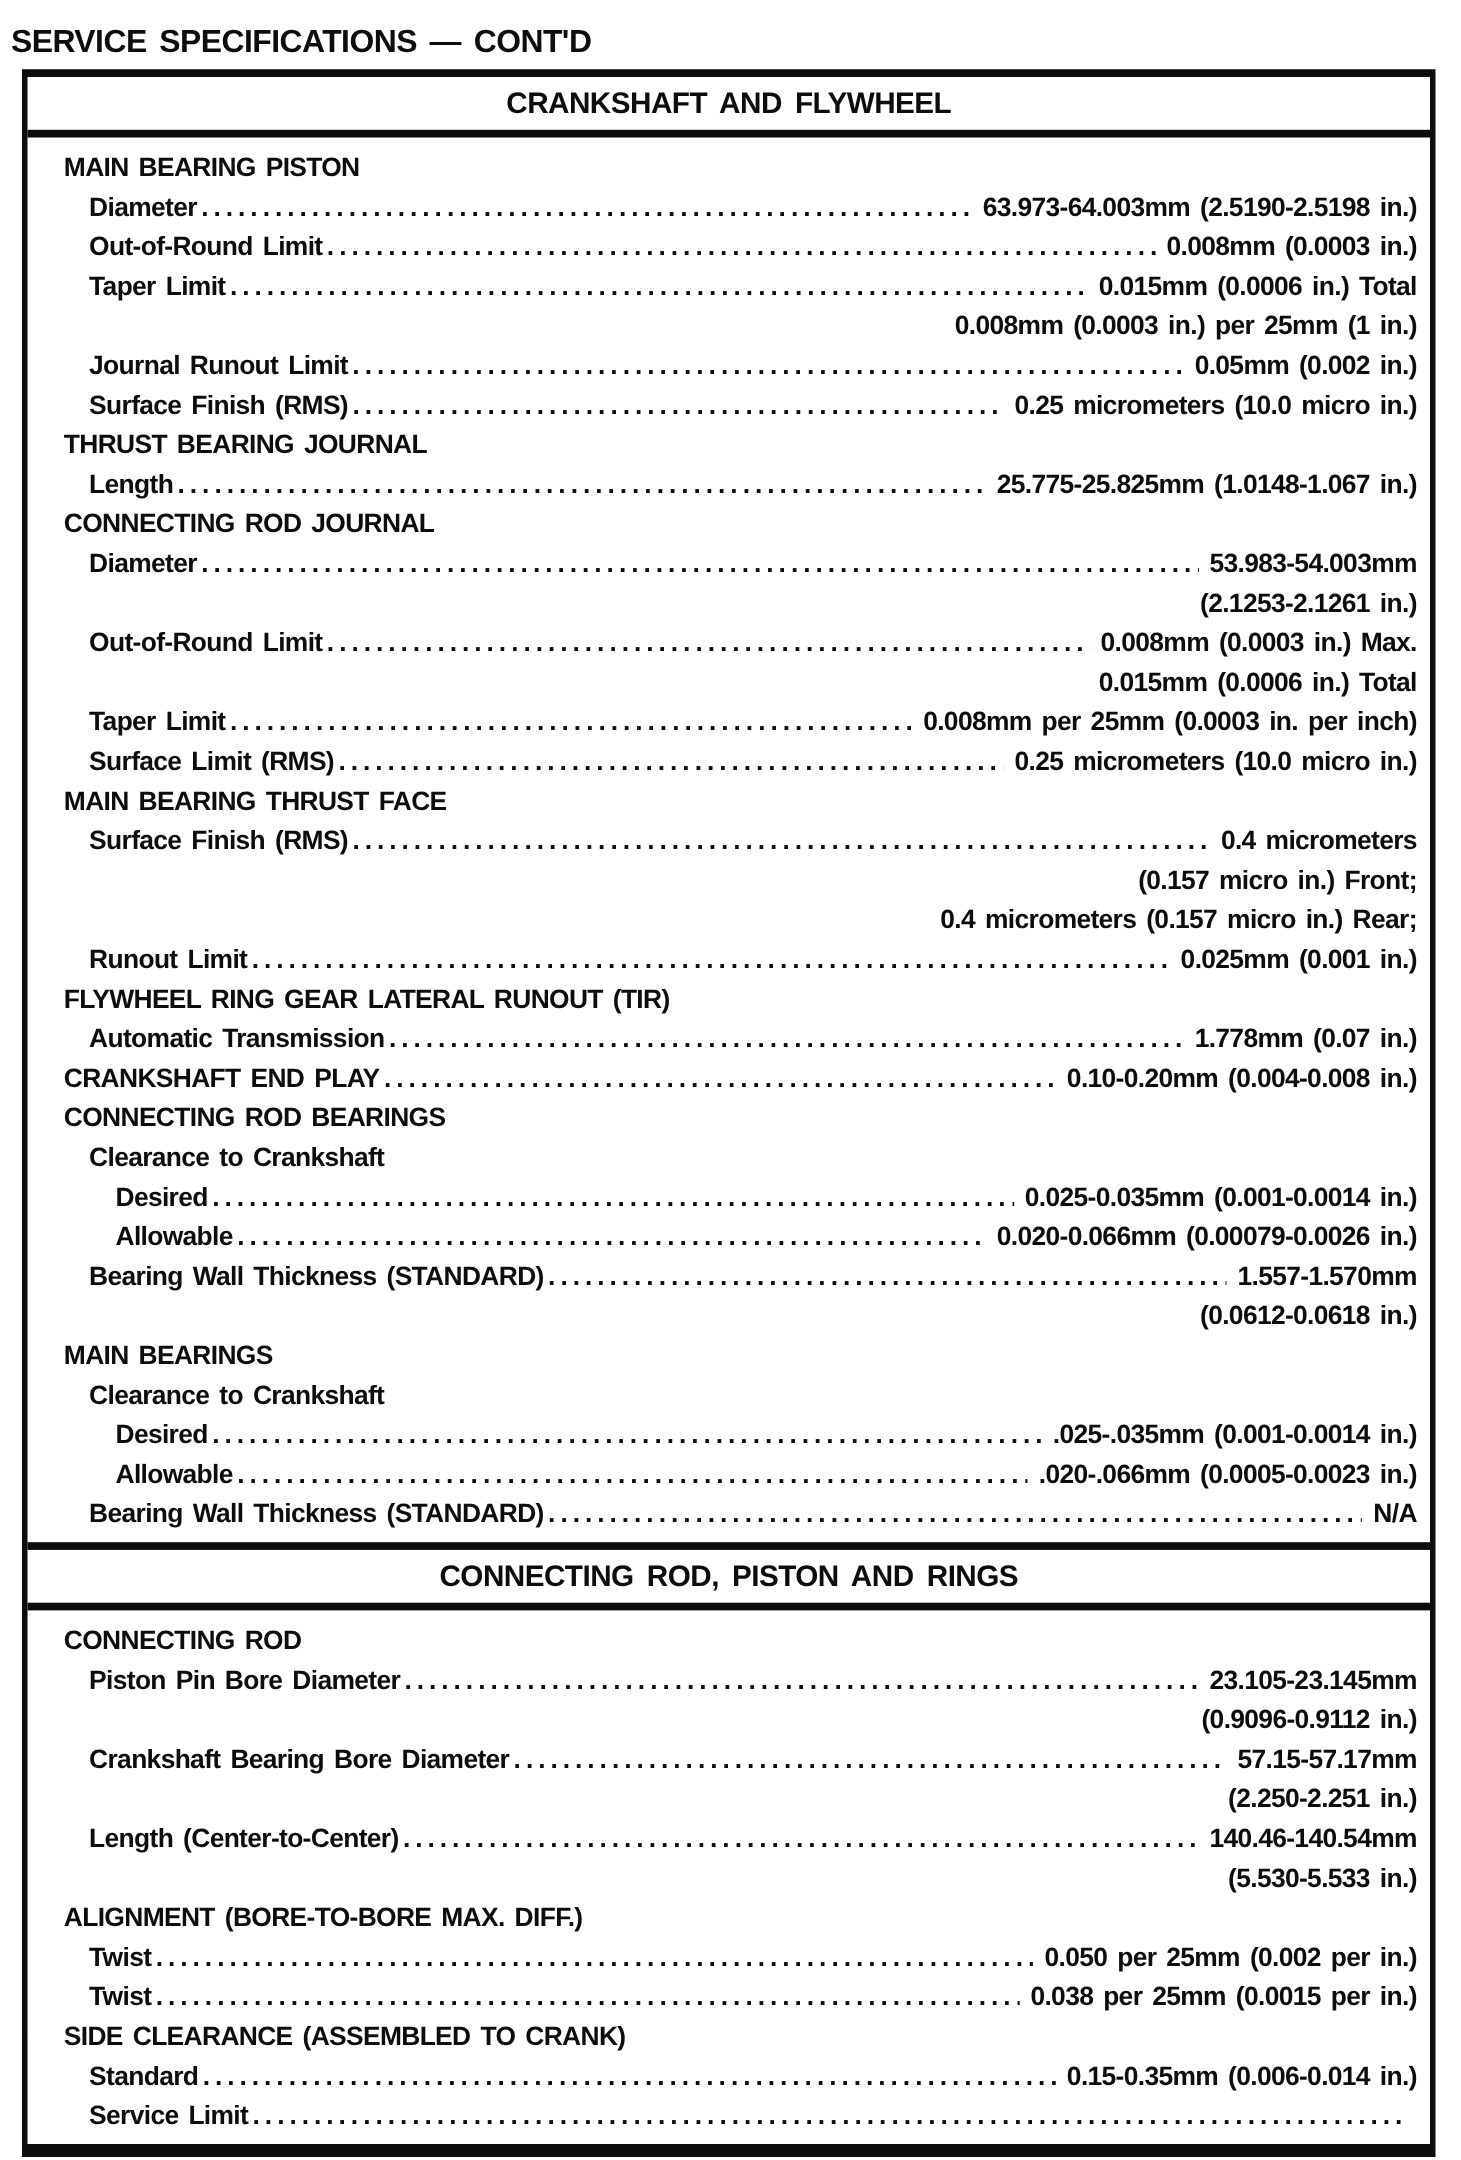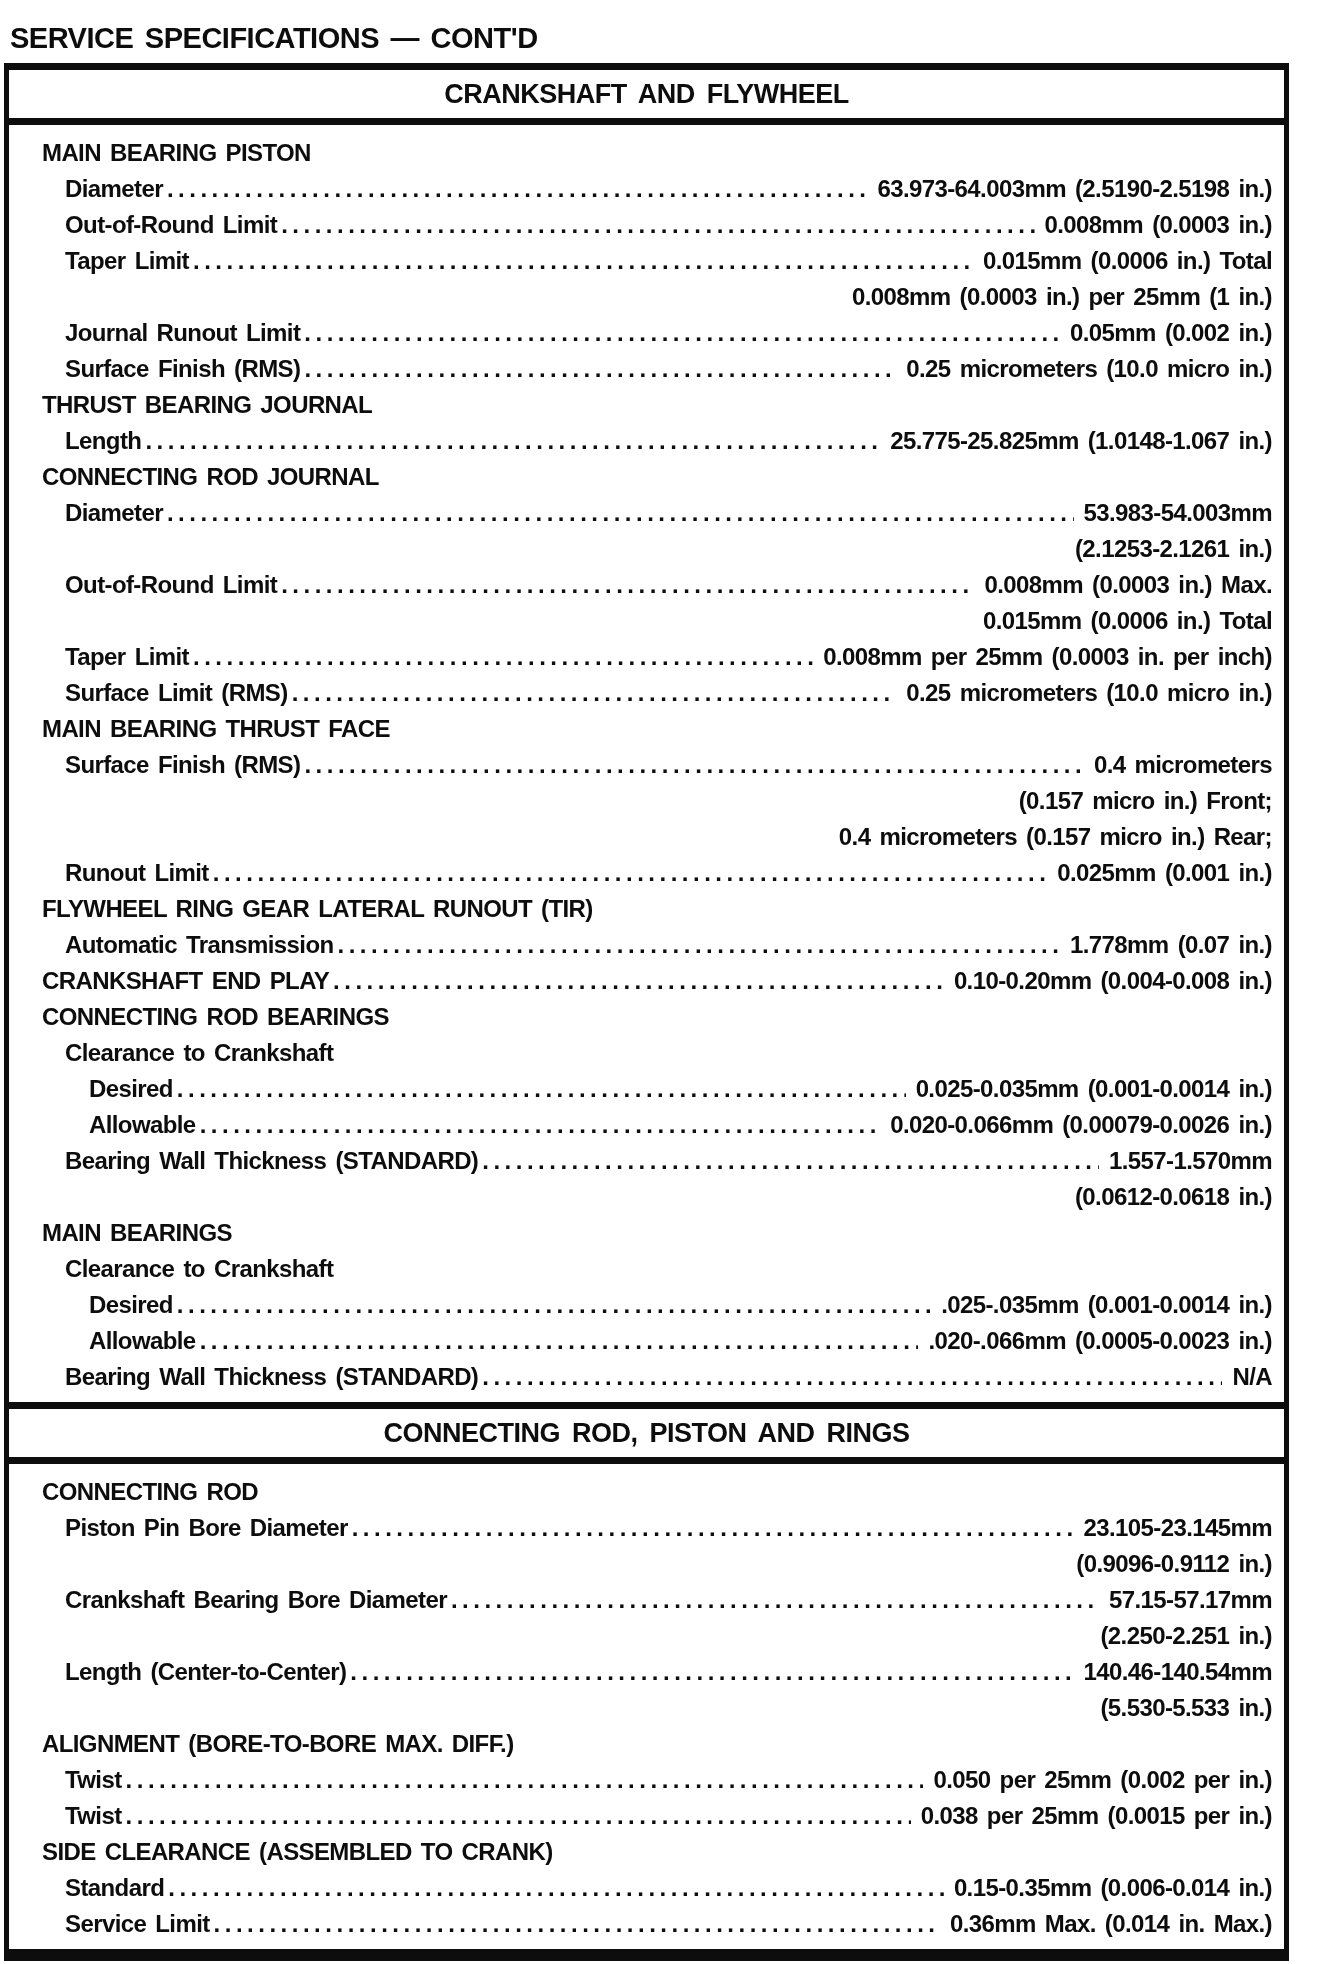--- a/index.html
+++ b/index.html
@@ -17,21 +17,21 @@
   }
   .page-title {
     font-size: 29px;
     font-weight: bold;
     letter-spacing: -0.5px;
     word-spacing: 4px;
     padding: 22px 0 8px 10px;
     white-space: nowrap;
   }
   .spec-table {
-    margin-left: 4px;
+    margin-left: 20px;
     width: 1285px;
     border: 5px solid var(--ink, #0d0d0d);
     border-top-width: 7px;
     border-bottom-width: 12px;
   }
   .band {
     text-align: center;
     font-size: 27px;
     font-weight: bold;
     letter-spacing: -0.5px;
@@ -275,18 +275,17 @@
             <span class="label">SIDE CLEARANCE (ASSEMBLED TO CRANK)</span>
           </div>
           <div class="row item indent-1">
             <span class="label">Standard</span>
             <span class="dots"></span>
             <span class="value">0.15-0.35mm (0.006-0.014 in.)</span>
           </div>
           <div class="row item indent-1">
             <span class="label">Service Limit</span>
             <span class="dots"></span>
-            <span class="value">0.36mm Max. (0.014 in. Max.)</span>
           </div>
         </div>
       </section>
     </div>
 </div>
 
 </body></html>

